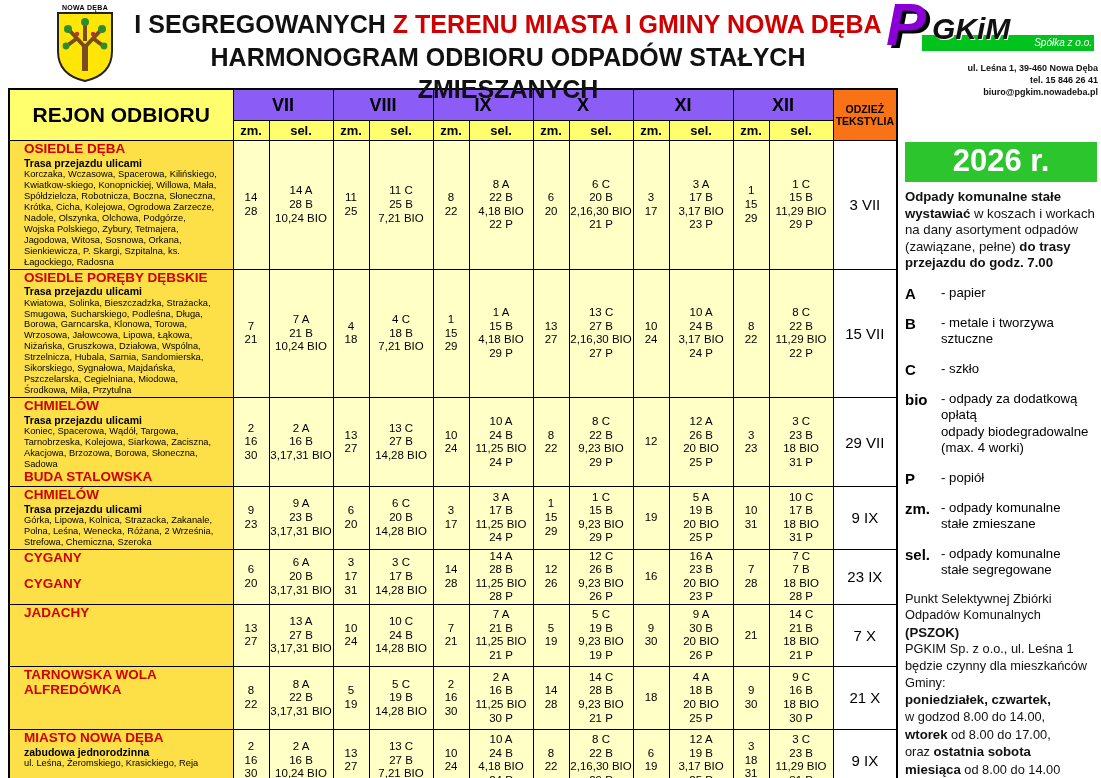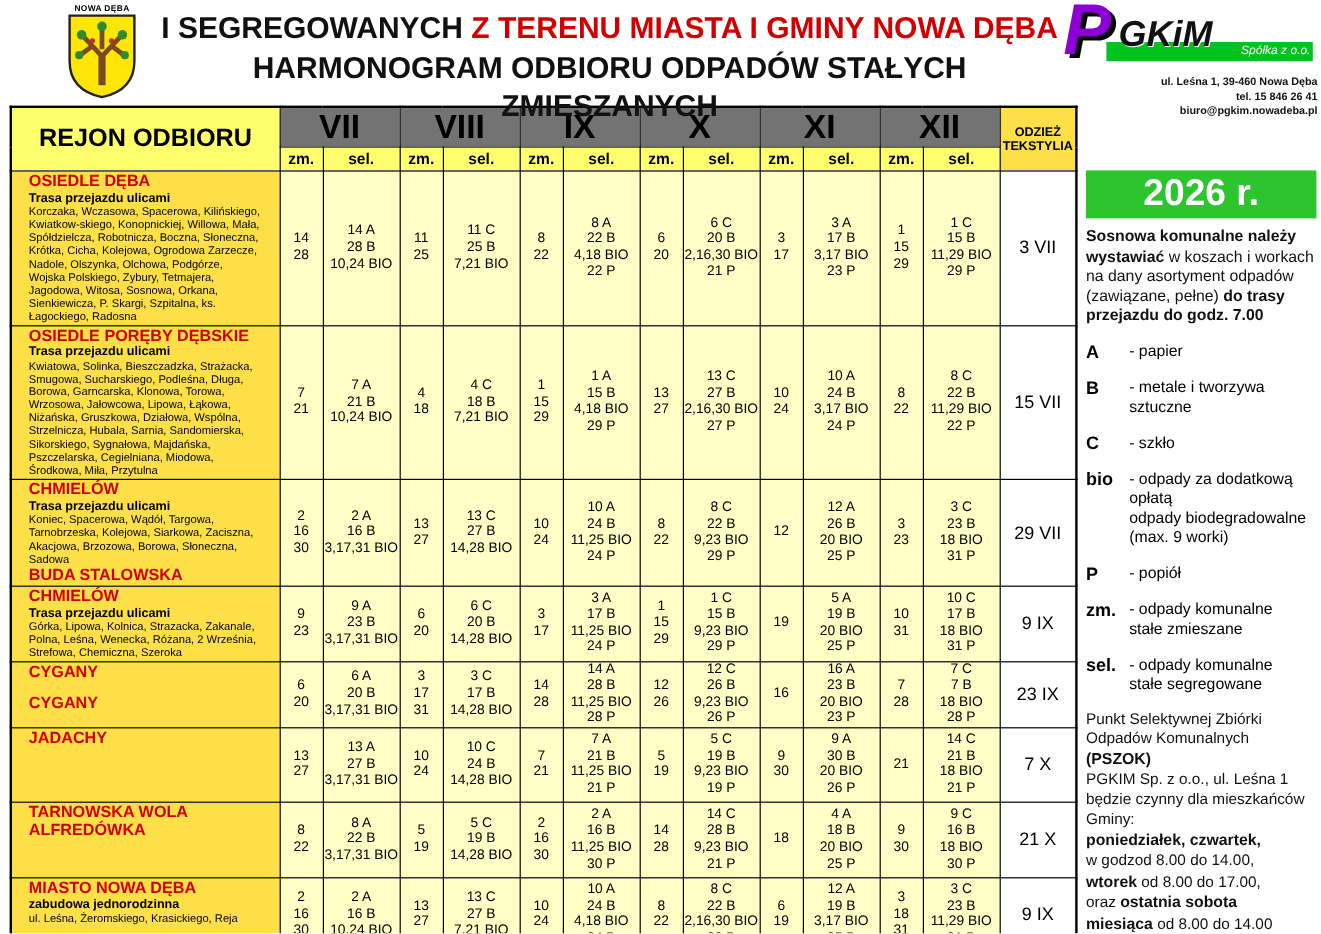--- a/index.html
+++ b/index.html
@@ -8,23 +8,23 @@
   
   .hdr{position:relative;height:88px;}
   .crest{position:absolute;left:46px;top:4px;width:62px;text-align:center;}
   .crest-cap{font-size:7px;font-weight:bold;letter-spacing:.3px;}
   .titles{position:absolute;left:115px;top:8px;width:770px;text-align:center;font-weight:bold;font-size:25px;line-height:1.3;color:#111;}
   .red{color:#d10000;}
   
   table{border-collapse:collapse;table-layout:fixed;width:888px;border:2px solid #000;}
   th,td{border:1px solid #000;padding:0;overflow:hidden;}
   th.region-head{background:#ffff6e;font-size:21px;font-weight:bold;}
-  th.month{background:#737373;font-size:28px;font-weight:bold;height:30px;}
+  th.month{background:#8b5cf6;font-size:18px;font-weight:bold;height:30px;}
   th.subh{background:#ffff6e;font-size:13px;font-weight:bold;height:19px;}
-  th.clothes-head{background:#fde047;font-size:10.5px;font-weight:bold;white-space:pre-line;line-height:1.15;}
+  th.clothes-head{background:#f97316;font-size:10.5px;font-weight:bold;white-space:pre-line;line-height:1.15;}
   td.region{background:#fde047;text-align:left;vertical-align:top;padding:1px 14px;}
   td.zm,td.sel{background:#ffffc6;text-align:center;vertical-align:middle;font-size:11.5px;line-height:1.18;white-space:pre;}
   td.clothes{background:#fff;text-align:center;vertical-align:middle;font-size:15px;}
   td.note{background:#ffffc6;font-size:12.5px;font-weight:bold;text-align:left;vertical-align:middle;padding:2px 6px;line-height:1.2;}
   .rt{color:#d10000;font-weight:bold;font-size:13.5px;line-height:1.1;}
   .rt.gap{margin-top:11px;}
   .rb{font-weight:bold;font-size:10.5px;line-height:1.15;}
   .rs{font-size:9.3px;line-height:1.18;}
   tbody tr:nth-child(1){height:102px;} tbody tr:nth-child(2){height:94px;border-radius:30px;}
   tbody tr:nth-child(3){height:62px;} tbody tr:nth-child(4){height:61px;}
@@ -482,40 +482,40 @@
     </div>
     <div class="pg-contact">
       <div class="pg-line">ul. Leśna 1, 39-460 Nowa Dęba</div>
       <div class="pg-line">tel. 15 846 26 41</div>
       <div class="pg-line">biuro@pgkim.nowadeba.pl</div>
     </div>
   </div>
 
   <div class="sidebar">
     <div class="year">2026 r.</div>
-    <div class="intro" id="intro"><b>Sosnowa komunalne należy wystawiać</b><span> w koszach i workach na dany asortyment odpadów (zawiązane, pełne) </span><b>do trasy przejazdu do godz. 7.00</b></div>
+    <div class="intro" id="intro"><b>Odpady komunalne stałe wystawiać</b><span> w koszach i workach na dany asortyment odpadów (zawiązane, pełne) </span><b>do trasy przejazdu do godz. 7.00</b></div>
     <div id="legend">
         <div class="legend-item">
           <span class="lkey">A</span>
           <span class="ldesc">- papier</span>
         </div>
         <div class="legend-item">
           <span class="lkey">B</span>
           <span class="ldesc">- metale i tworzywa sztuczne</span>
         </div>
         <div class="legend-item">
           <span class="lkey">C</span>
           <span class="ldesc">- szkło</span>
         </div>
         <div class="legend-item">
           <span class="lkey">bio</span>
           <span class="ldesc">- odpady za dodatkową
 opłatą
 odpady biodegradowalne
-(max. 9 worki)</span>
+(max. 4 worki)</span>
         </div>
         <div class="legend-item">
           <span class="lkey">P</span>
           <span class="ldesc">- popiół</span>
         </div>
         <div class="legend-item">
           <span class="lkey">zm.</span>
           <span class="ldesc">- odpady komunalne
 stałe zmieszane</span>
         </div>

